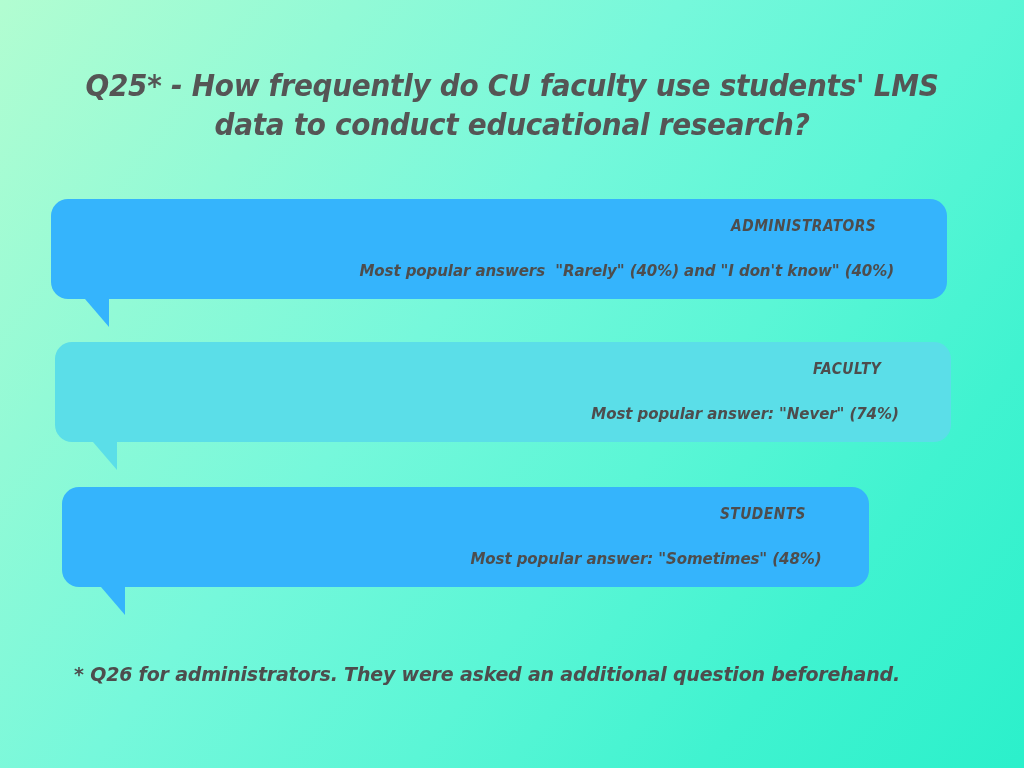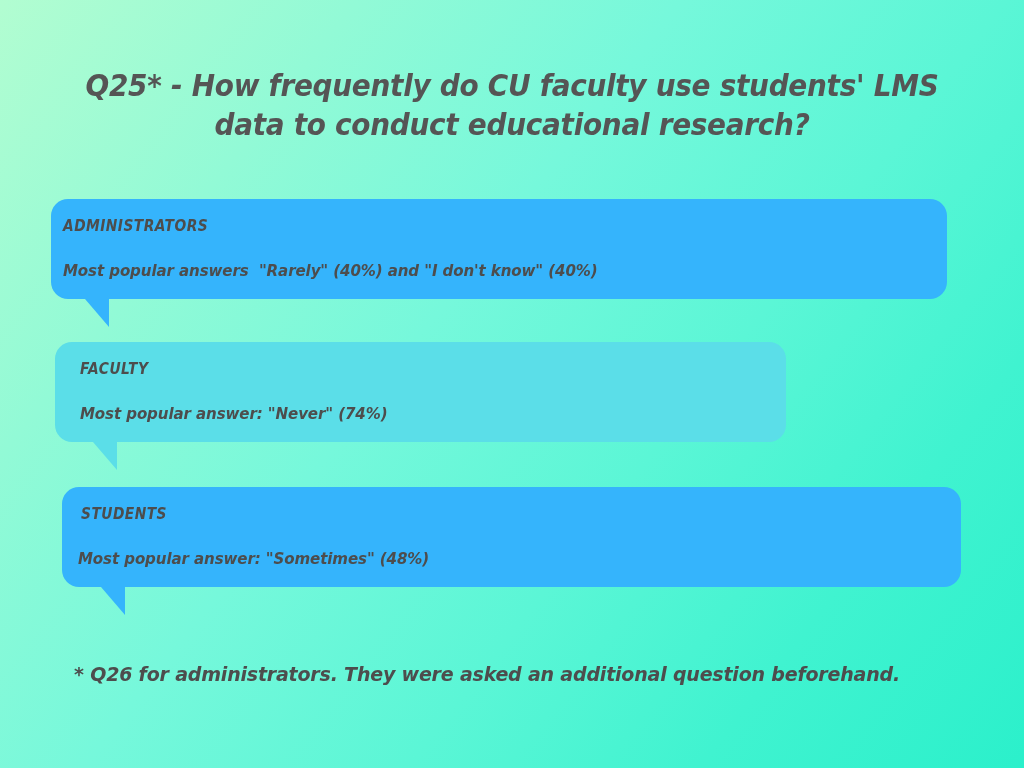--- a/index.html
+++ b/index.html
@@ -41,20 +41,21 @@
     line-height: 39px;
     letter-spacing: -0.3px;
     color: #555555;
     transform: scaleX(0.93);
     transform-origin: 50% 50%;
   }
 
   
   .bubble-wrap {
     position: absolute;
+    text-align: right;
   }
   .bubble {
     position: relative;
     border-radius: 17px;
     box-sizing: border-box;
     padding: 18px 0 18px 0;
   }
   .bubble-head {
     font-family: "DejaVu Sans", sans-serif;
     font-weight: bold;
@@ -89,32 +90,32 @@
   #bubble-1 .bubble-head { margin-left: 12px; }
   #bubble-1 .bubble-body { margin-left: 12px; }
   #bubble-1-tail {
     left: 34px; top: 100px;
     border-width: 28px 0 0 24px;
     border-color: #35B4FC transparent transparent transparent;
   }
 
   
   #bubble-2-wrap { left: 55px; top: 342px; width: 896px; }
-  #bubble-2 { width: 731px; height: 100px; background: #5BDEE8; padding-left: 7px; }
+  #bubble-2 { width: 896px; height: 100px; background: #5BDEE8; padding-left: 7px; }
   #bubble-2 .bubble-head { margin-left: 18px; }
   #bubble-2 .bubble-body { margin-left: 18px; }
   #bubble-2-tail {
     left: 38px; top: 100px;
     border-width: 28px 0 0 24px;
     border-color: #5BDEE8 transparent transparent transparent;
   }
 
   
   #bubble-3-wrap { left: 62px; top: 487px; width: 899px; }
-  #bubble-3 { width: 899px; height: 100px; background: #35B4FC; }
+  #bubble-3 { width: 807px; height: 100px; background: #35B4FC; }
   #bubble-3 .bubble-head { margin-left: 19px; }
   #bubble-3 .bubble-body { margin-left: 16px; }
   #bubble-3-tail {
     left: 39px; top: 100px;
     border-width: 28px 0 0 24px;
     border-color: #35B4FC transparent transparent transparent;
   }
 
   
   #footnote {

